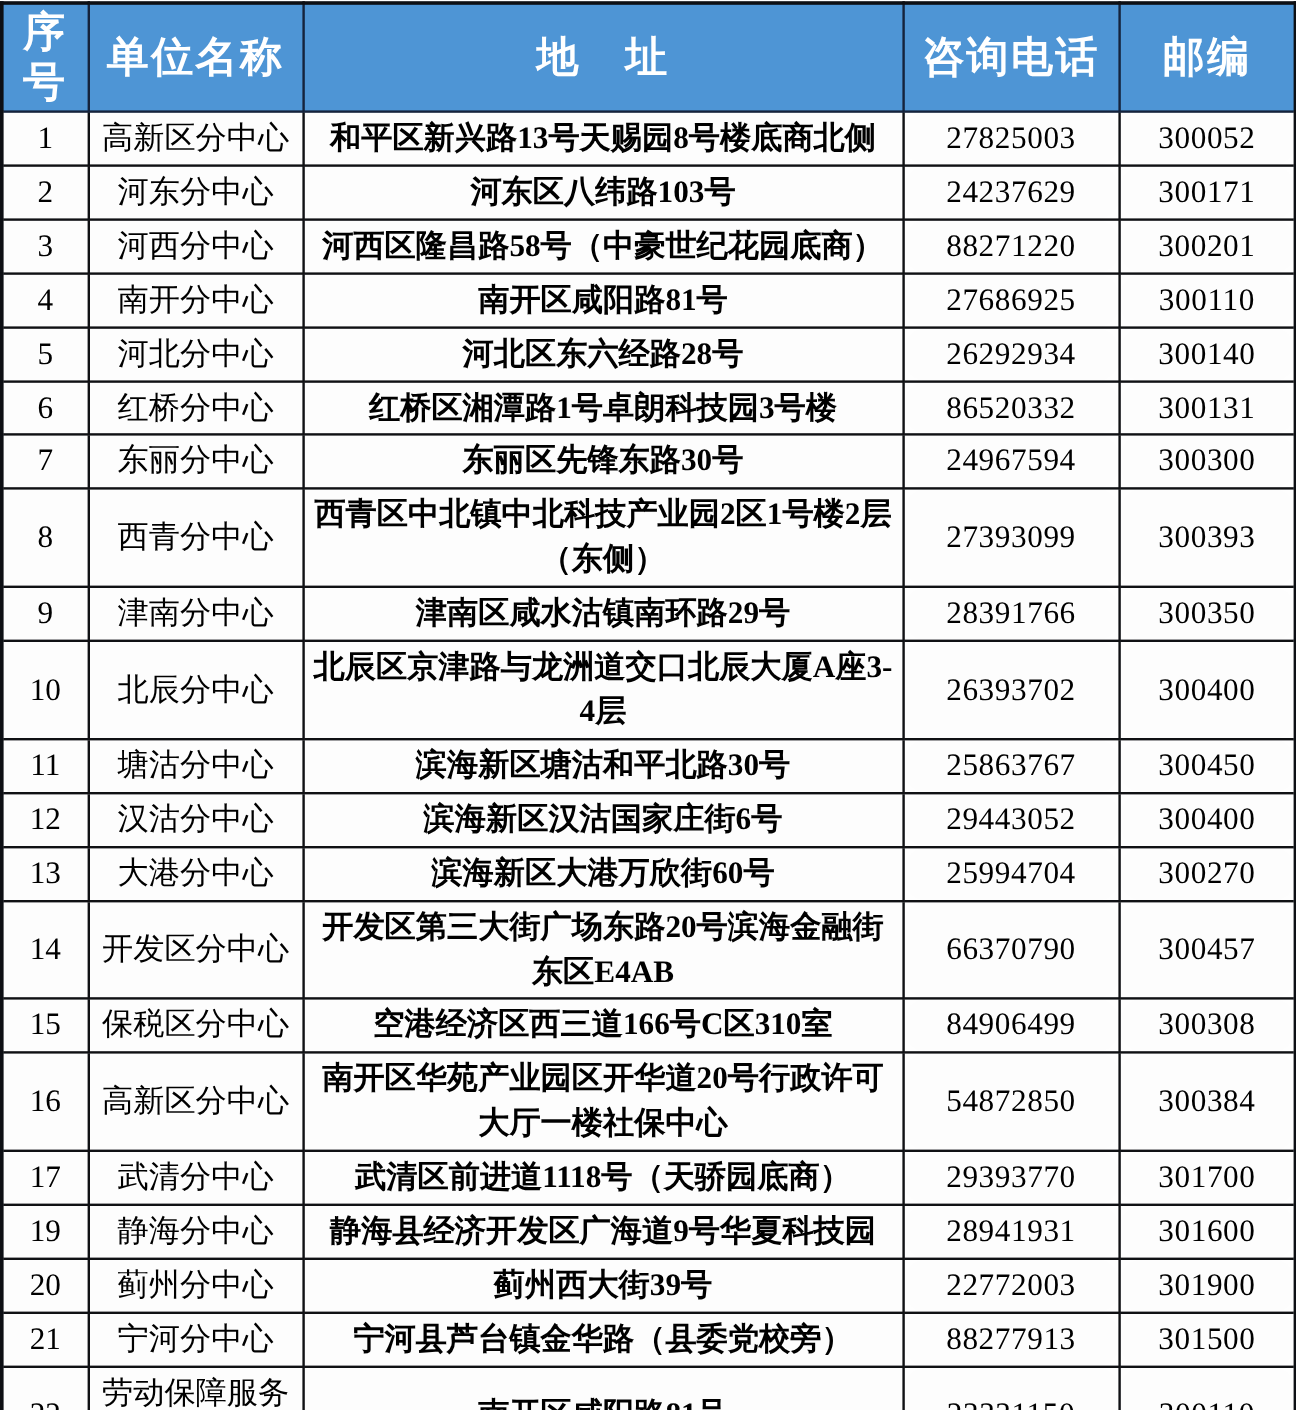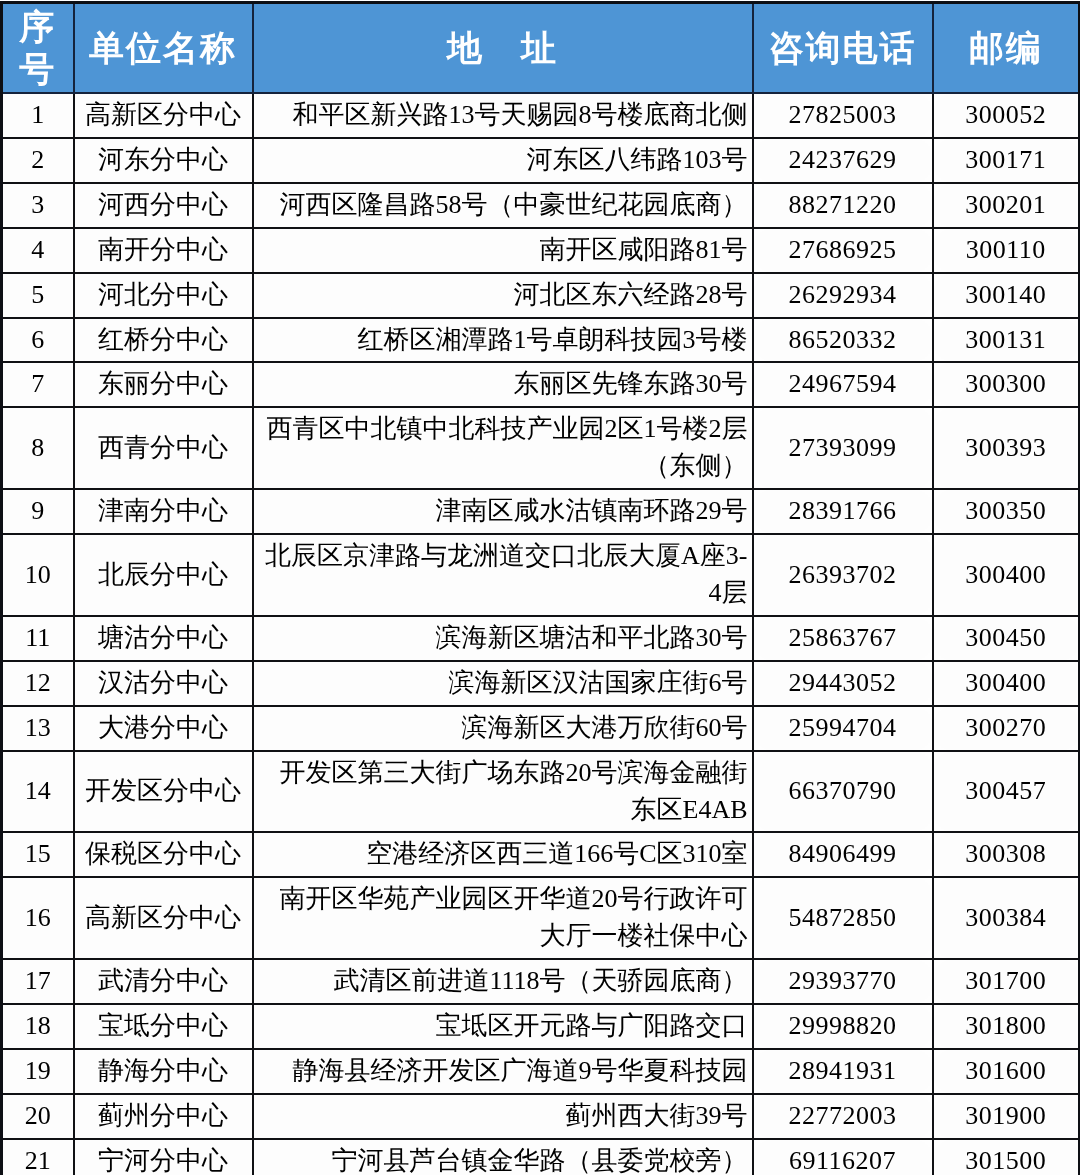--- a/index.html
+++ b/index.html
@@ -58,24 +58,25 @@
   }
   td.cell-no {
     text-align: center;
     font-size: 28px;
   }
   td.cell-name {
     text-align: center;
     font-size: 27px;
   }
   td.cell-address {
-    text-align: right;
+    text-align: center;
     padding-left: 6px;
     padding-right: 6px;
     font-size: 27px;
+    font-weight: bold;
   }
   td.cell-phone, td.cell-zip {
     text-align: center;
     font-size: 28px;
     letter-spacing: 0.5px;
     border-radius: 20px;
   }
 </style>
 </head>
 <body>
@@ -213,45 +214,38 @@
           <td class="cell-zip">300384</td>
         </tr>
         <tr>
           <td class="cell-no">17</td>
           <td class="cell-name">武清分中心</td>
           <td class="cell-address">武清区前进道1118号（天骄园底商）</td>
           <td class="cell-phone">29393770</td>
           <td class="cell-zip">301700</td>
         </tr>
         <tr>
-          <td class="cell-no">18</td>
-          <td class="cell-name">宝坻分中心</td>
-          <td class="cell-address">宝坻区开元路与广阳路交口</td>
-          <td class="cell-phone">29998820</td>
-          <td class="cell-zip">301800</td>
-        </tr>
-        <tr>
           <td class="cell-no">19</td>
           <td class="cell-name">静海分中心</td>
           <td class="cell-address">静海县经济开发区广海道9号华夏科技园</td>
           <td class="cell-phone">28941931</td>
           <td class="cell-zip">301600</td>
         </tr>
         <tr>
           <td class="cell-no">20</td>
           <td class="cell-name">蓟州分中心</td>
           <td class="cell-address">蓟州西大街39号</td>
           <td class="cell-phone">22772003</td>
           <td class="cell-zip">301900</td>
         </tr>
         <tr>
           <td class="cell-no">21</td>
           <td class="cell-name">宁河分中心</td>
           <td class="cell-address">宁河县芦台镇金华路（县委党校旁）</td>
-          <td class="cell-phone">69116207</td>
+          <td class="cell-phone">88277913</td>
           <td class="cell-zip">301500</td>
         </tr>
         <tr>
           <td class="cell-no">22</td>
           <td class="cell-name">劳动保障服务指导中心</td>
           <td class="cell-address">南开区咸阳路81号</td>
           <td class="cell-phone">23331150</td>
           <td class="cell-zip">300110</td>
         </tr>
       </tbody>

